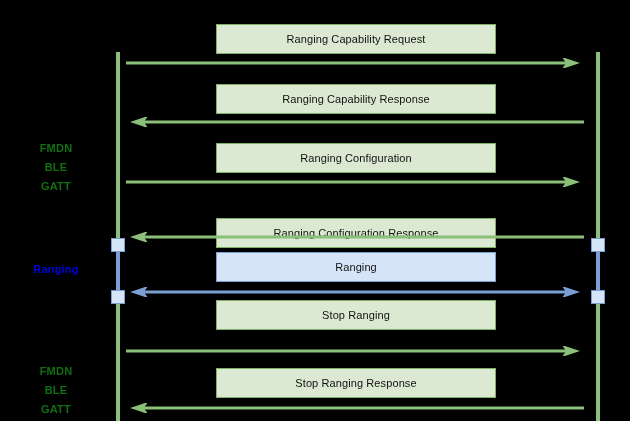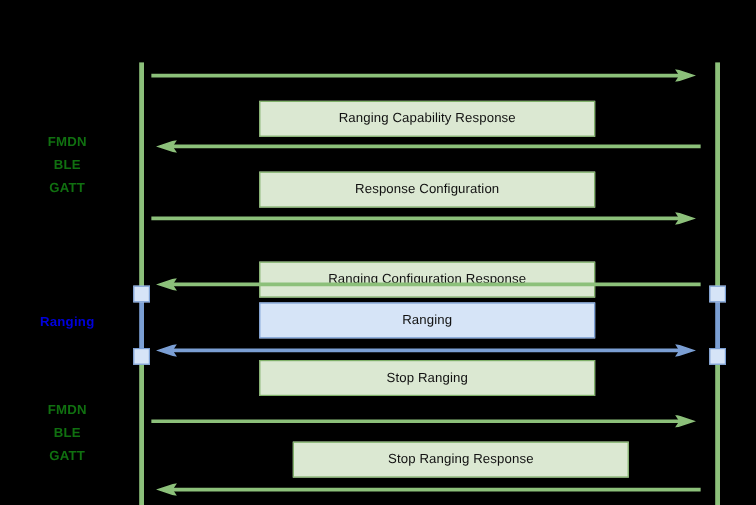--- a/index.html
+++ b/index.html
@@ -70,21 +70,21 @@
   
   .sidelabel {
     position: absolute;
     width: 96px;
     text-align: center;
     font-size: 11px;
     font-weight: bold;
     line-height: 19px;
     letter-spacing: 0.2px;
   }
-  .sidelabel.green { color: #107010; }
+  .sidelabel.green { color: #107010; margin-top: 29px; }
   .sidelabel.blue  { color: #0000dd; }
 </style>
 </head>
 <body>
 
 <div id="stage">
 
   <div class="lifeline" style="left:116px; top:52px; height:188px;"></div>
   <div class="lifeline blue-seg" style="left:116px; top:240px; height:58px;"></div>
   <div class="lifeline" style="left:116px; top:298px; height:123px;"></div>
@@ -107,36 +107,37 @@
   <div class="sidelabel blue" style="left:8px; top:260px;">
     <div>Ranging</div>
   </div>
 
   <div class="sidelabel green" style="left:8px; top:333px;">
     <div>FMDN</div>
     <div>BLE</div>
     <div>GATT</div>
   </div>
 
+  <div class="msgbox green" style="top:24px;">Ranging Capability Request</div>
   <div class="arrow" style="left:126px; top:58px; width:454px;">
     <svg width="454" height="10" viewBox="0 0 454 10">
       <line x1="0" y1="5" x2="444" y2="5" stroke="#8cc07a" stroke-width="3"></line>
       <polygon points="454,5 436,11 440,5 436,-1" fill="#8cc07a"></polygon>
     </svg>
   </div>
 
   <div class="msgbox green" style="top:84px;">Ranging Capability Response</div>
   <div class="arrow" style="left:130px; top:117px; width:454px;">
     <svg width="454" height="10" viewBox="0 0 454 10">
       <line x1="10" y1="5" x2="454" y2="5" stroke="#8cc07a" stroke-width="3"></line>
       <polygon points="0,5 18,11 14,5 18,-1" fill="#8cc07a"></polygon>
     </svg>
   </div>
 
-  <div class="msgbox green" style="top:143px;">Response Configuration</div>
+  <div class="msgbox green" style="top:143px;">Ranging Configuration</div>
   <div class="arrow" style="left:126px; top:177px; width:454px;">
     <svg width="454" height="10" viewBox="0 0 454 10">
       <line x1="0" y1="5" x2="444" y2="5" stroke="#8cc07a" stroke-width="3"></line>
       <polygon points="454,5 436,11 440,5 436,-1" fill="#8cc07a"></polygon>
     </svg>
   </div>
 
   <div class="msgbox green" style="top:218px;">Ranging Configuration Response</div>
   <div class="arrow" style="left:130px; top:232px; width:454px;">
     <svg width="454" height="10" viewBox="0 0 454 10">
@@ -155,21 +156,21 @@
   </div>
 
   <div class="msgbox green" style="top:300px;">Stop Ranging</div>
   <div class="arrow" style="left:126px; top:346px; width:454px;">
     <svg width="454" height="10" viewBox="0 0 454 10">
       <line x1="0" y1="5" x2="444" y2="5" stroke="#8cc07a" stroke-width="3"></line>
       <polygon points="454,5 436,11 440,5 436,-1" fill="#8cc07a"></polygon>
     </svg>
   </div>
 
-  <div class="msgbox green" style="top:368px;margin-left:28px;">Stop Ranging Response</div>
+  <div class="msgbox green" style="top:368px;">Stop Ranging Response</div>
   <div class="arrow" style="left:130px; top:403px; width:454px;">
     <svg width="454" height="10" viewBox="0 0 454 10">
       <line x1="10" y1="5" x2="454" y2="5" stroke="#8cc07a" stroke-width="3"></line>
       <polygon points="0,5 18,11 14,5 18,-1" fill="#8cc07a"></polygon>
     </svg>
   </div>
 
 </div>
 
 </body></html>

